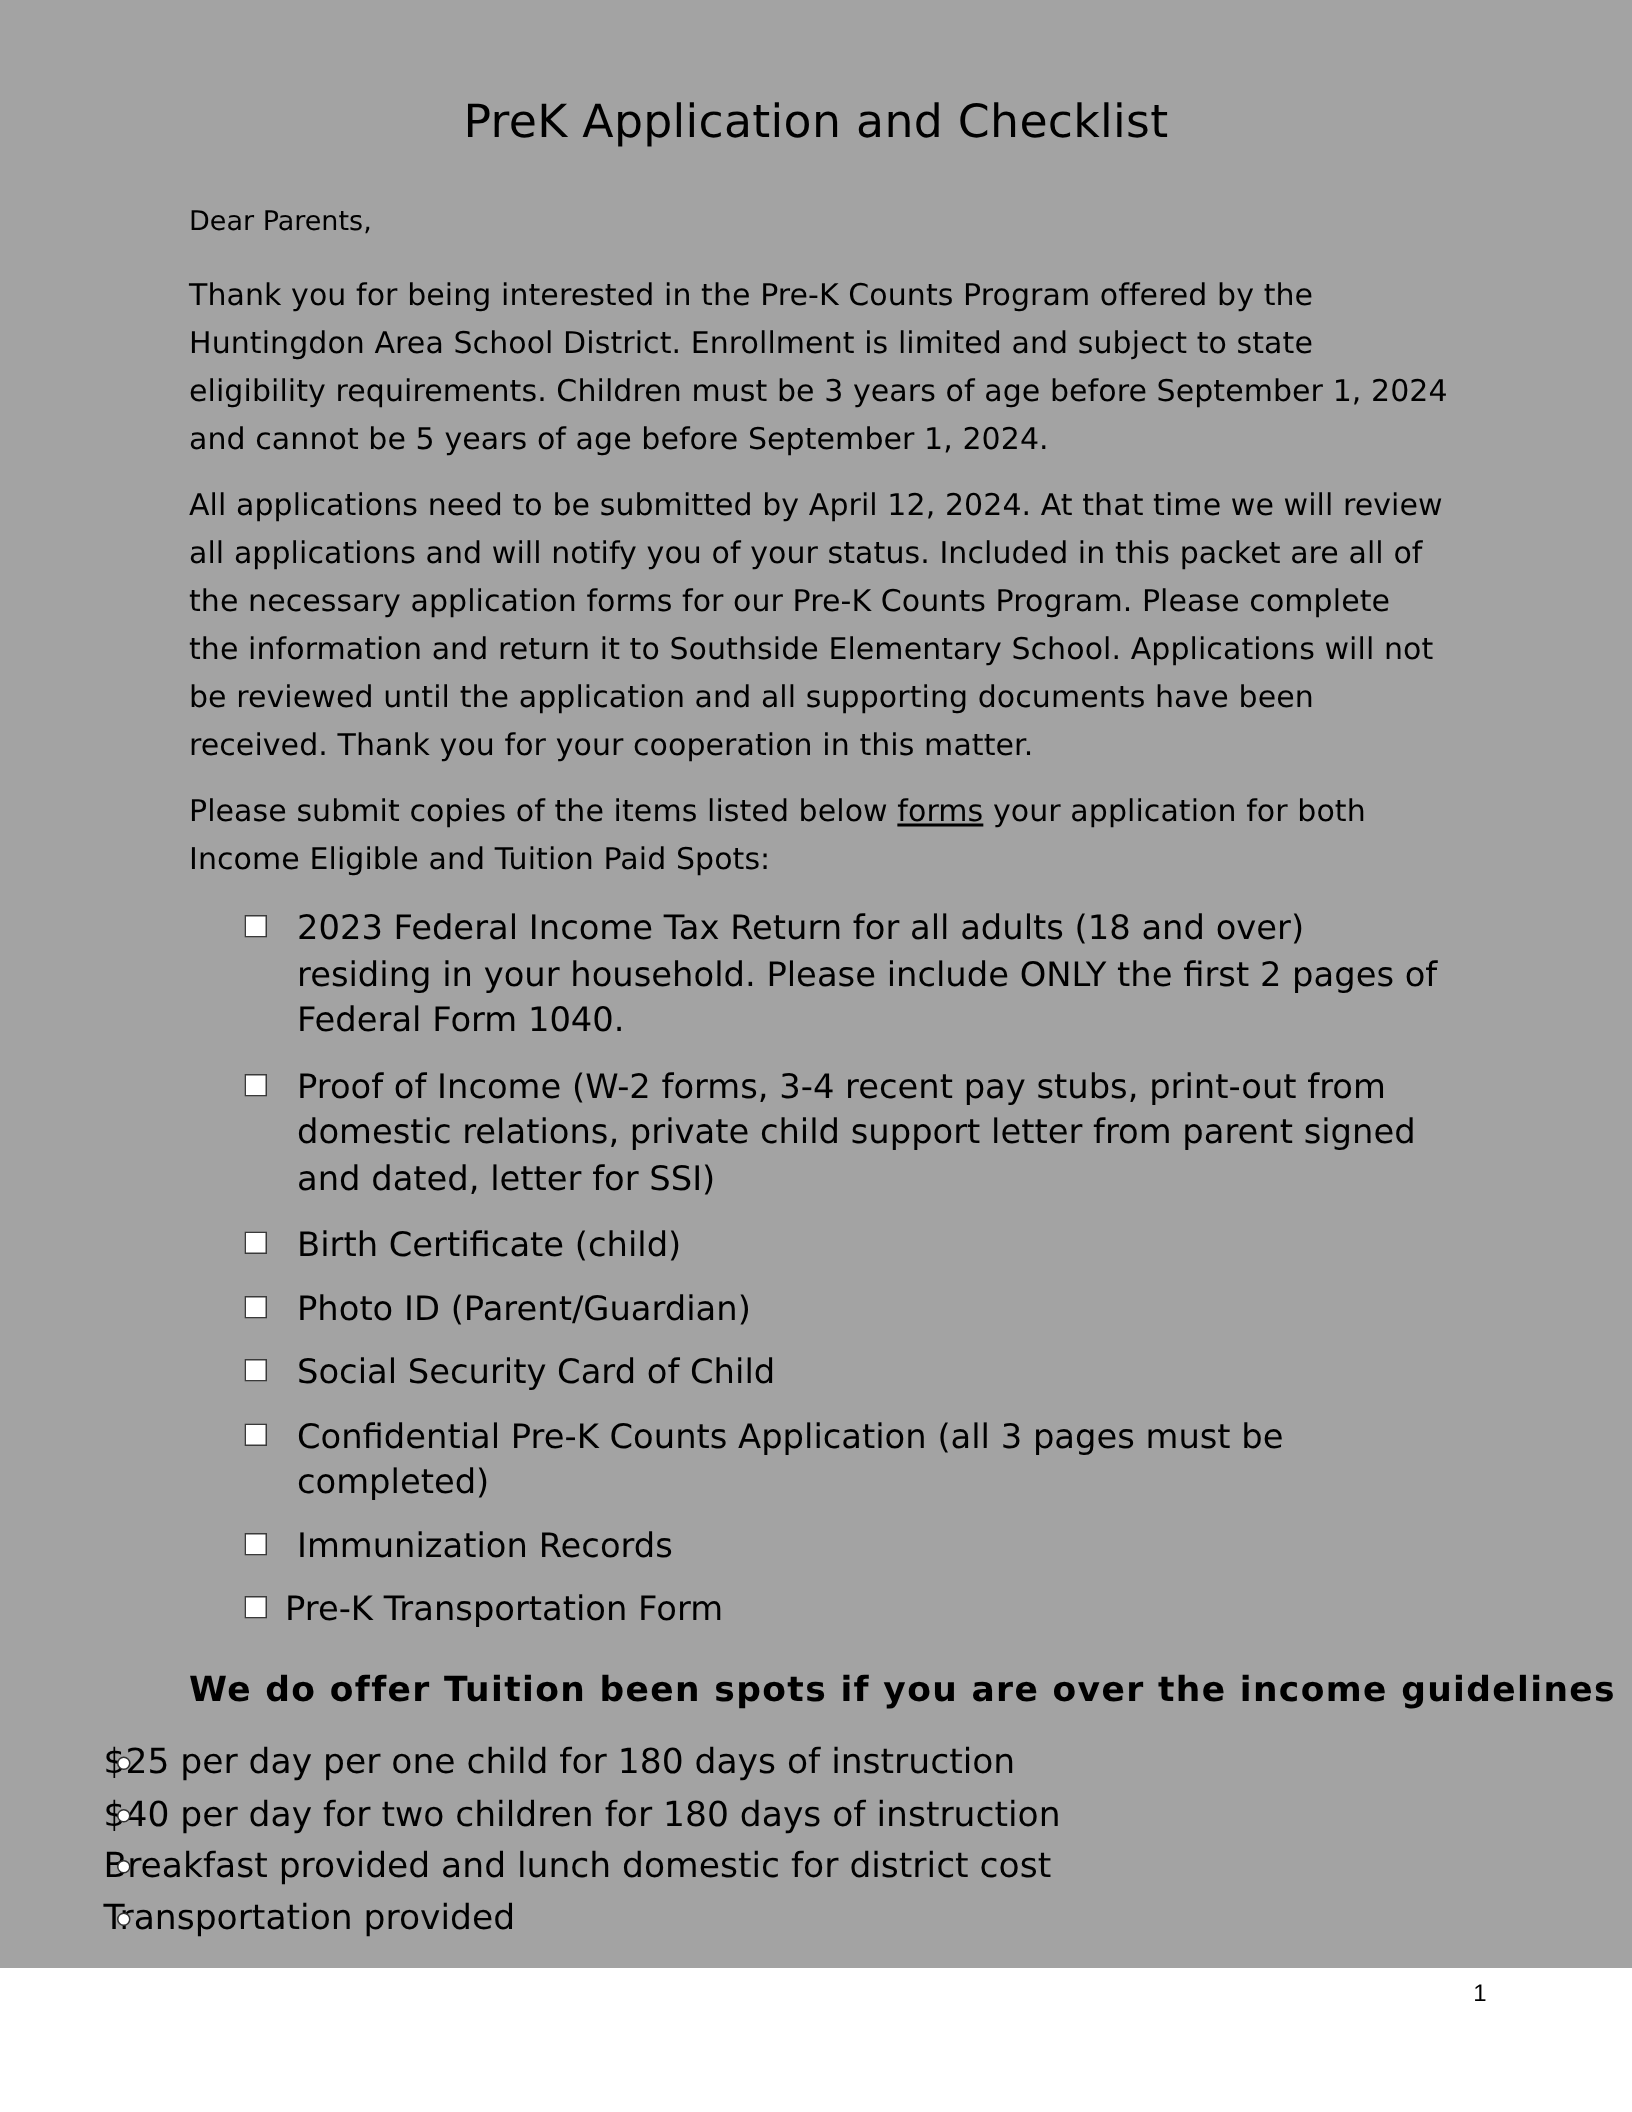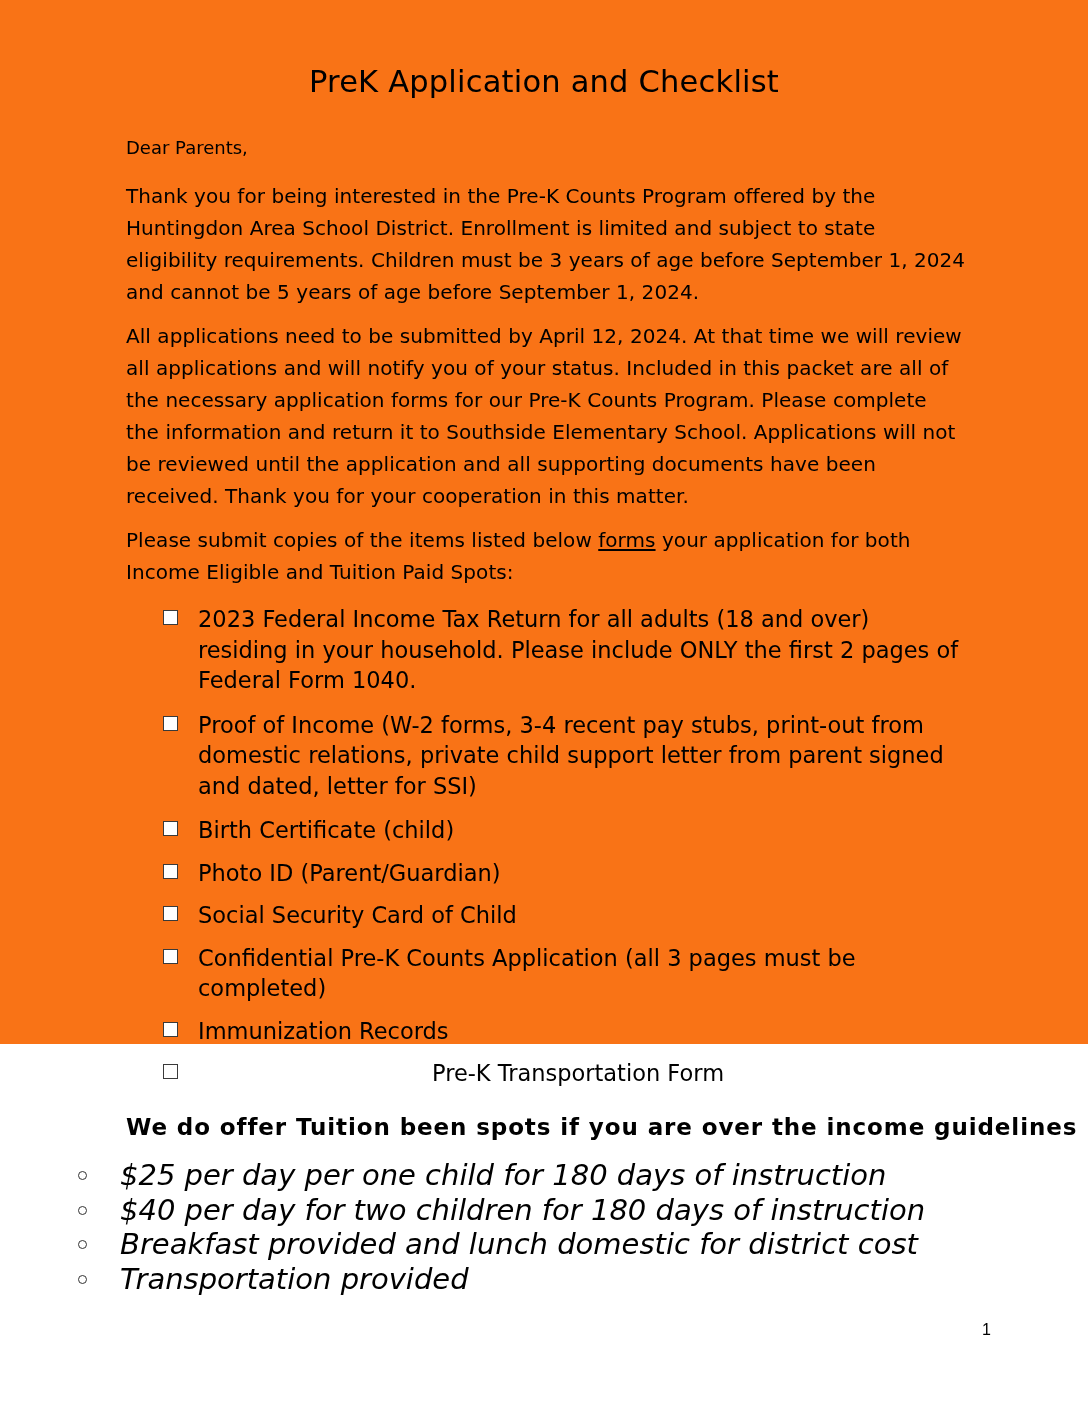--- a/index.html
+++ b/index.html
@@ -13,22 +13,22 @@
     position: relative;
     font-family: "DejaVu Sans", sans-serif;
     color: #000000;
     overflow: hidden;
   }
 
   .page {
     position: absolute;
     top: 0; left: 0;
     width: 1088px;
-    height: 1044px;
-    background: #f97316;
+    height: 1312px;
+    background: #a3a3a3;
   }
 
   
   .doc-title {
     position: absolute;
     top: 64px;
     left: 0;
     width: 1088px;
     text-align: center;
     font-size: 30.5px;
@@ -78,21 +78,21 @@
   .check-item .cbox {
     position: absolute;
     left: 37px;
     top: 6px;
     width: 13px;
     height: 13px;
     border: 1.6px solid #3a3a3a;
     box-sizing: content-box;
     background: #ffffff;
   }
-  .check-item.compact { padding-left: 64px; text-align: center; }
+  .check-item.compact { padding-left: 64px; }
   .check-item.compact .cbox { left: 37px; }
   .check-item.single { margin-bottom: 12px; }
 
   
   .tuition-heading {
     position: absolute;
     left: 126px;
     top: 1114px;
     font-size: 23px;
     font-weight: bold;
@@ -106,24 +106,23 @@
     left: 0;
     top: 1158px;
     width: 1088px;
     margin: 0;
     padding: 0;
     list-style: none;
   }
   .bullet-item {
     position: relative;
     height: 34.5px;
-    font-size: 29px;
+    font-size: 23px;
     line-height: 34.5px;
-    padding-left: 120px;
-    font-style: italic;
+    padding-left: 69px;
   }
   .bullet-item .dot {
     position: absolute;
     left: 78px;
     top: 13px;
     width: 7px;
     height: 7px;
     border: 1.4px solid #333333;
     border-radius: 50%;
     box-sizing: content-box;

